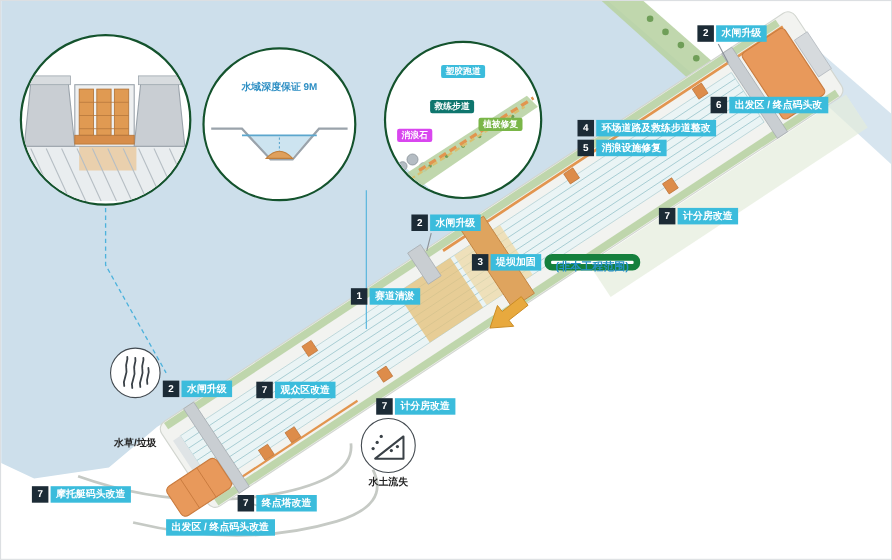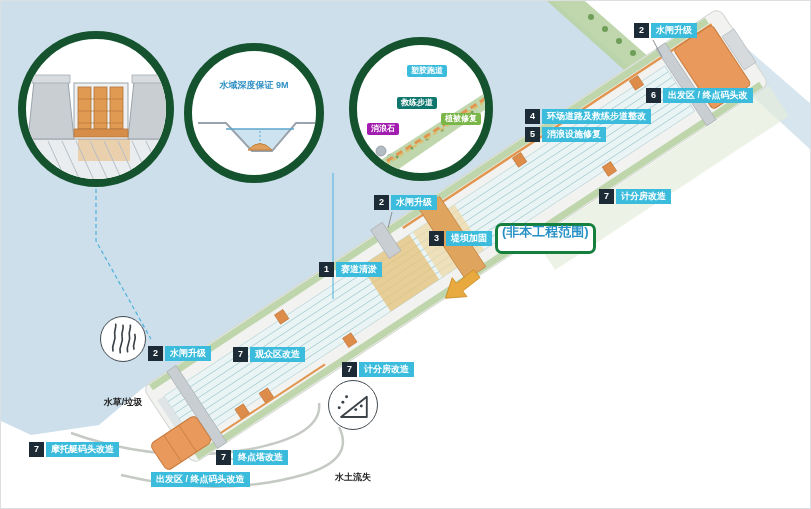--- a/index.html
+++ b/index.html
@@ -4,25 +4,25 @@
 <style>
   * { margin:0; padding:0; box-sizing:border-box; }
   html,body { background:#fff; font-family:"Liberation Sans", sans-serif; }
   .stage { position:relative; width:811px; height:509px; background:#fff; overflow:hidden; border:1px solid #dcdfe2; }
   .base { position:absolute; left:0; top:0; z-index:1; }
 
   .tag { position:absolute; display:flex; height:15px; font-size:9px; font-weight:bold;
          line-height:15px; white-space:nowrap; z-index:6; }
   .tag .num { width:15px; background:#1c2b36; color:#fff; text-align:center; flex:none; }
   .tag .txt { background:#3bbcdc; color:#fff; padding:0 5px; margin-left:2px; }
-  .tag .note { margin-left:3px; background:#fff; border:3px solid #15803d; color:#2791c6;
-               font-size:13px; border-radius:7px; padding:0 4px; height:31px; line-height:11px;
+  .tag .note { margin-left:3px; background:#fff; border:6px solid #15803d; color:#2791c6;
+               font-size:10px; border-radius:7px; padding:0 4px; height:15px; line-height:11px;
                align-self:center; font-weight:bold; }
 
-  .inset { position:absolute; border-radius:50%; border:8px solid #14532d; background:#fff;
+  .inset { position:absolute; border-radius:50%; border:2px solid #14532d; background:#fff;
            overflow:hidden; z-index:5; }
   .inset svg { position:absolute; left:0; top:0; }
   .inset-note { position:absolute; top:28px; left:0; width:100%; text-align:center;
                 color:#2e8fc4; font-size:9px; font-weight:bold; z-index:2; }
   .pill { position:absolute; color:#fff; font-size:8px; font-weight:bold; padding:1px 4px;
           border-radius:2px; line-height:10px; white-space:nowrap; z-index:2; }
 
   .icon-wrap { position:absolute; z-index:5; display:flex; flex-direction:column; align-items:center;
                transform:translateX(-50%); }
   .icon-circle { background:#fff; border:1.6px solid #434a50; border-radius:50%;
@@ -175,38 +175,38 @@
         <circle cx="85" cy="85" r="1.6"></circle>
           <circle cx="100" cy="76" r="1.6"></circle>
           <circle cx="115" cy="67" r="1.6"></circle>
       </g>
       <line x1="30" y1="116" x2="134" y2="50" stroke="#e2954f" stroke-width="3" stroke-dasharray="7,4"></line>
       <line x1="22" y1="124" x2="126" y2="58" stroke="#d9c06e" stroke-width="2" stroke-dasharray="5,3"></line>
     </svg>
     <span class="pill" style="left:50px; top:20px; background:#3bbcdc;">塑胶跑道</span>
     <span class="pill" style="left:40px; top:52px; background:#0f766e;">救练步道</span>
     <span class="pill" style="left:84px; top:68px; background:#7ab648;">植被修复</span>
-    <span class="pill" style="left:10px; top:78px; background:#a21caf;">消浪石</span>
+    <span class="pill" style="left:10px; top:78px; background:#d946ef;">消浪石</span>
   </div>
 
   <div class="icon-wrap" style="left:122px; top:315px;gap:32px;">
     <div class="icon-circle" style="width:46px; height:46px;">
       <svg width="42" height="42" viewBox="0 0 46 46">
         <g stroke="#3a4147" stroke-width="1.8" fill="none" stroke-linecap="round">
           <path d="M12,36 C10,28 16,26 14,18 C13,13 16,11 15,7"></path>
           <path d="M20,38 C18,30 24,28 22,20 C21,15 24,13 23,8"></path>
           <path d="M28,37 C26,29 32,27 30,19 C29,14 32,12 31,8"></path>
           <path d="M35,34 C33,27 38,25 36,18"></path>
         </g>
       </svg>
     </div>
     <div class="icon-label">水草/垃圾</div>
   </div>
 
-  <div class="icon-wrap" style="left:352px; top:379px;gap:39px;">
+  <div class="icon-wrap" style="left:352px; top:379px;">
     <div class="icon-circle" style="width:50px; height:50px;">
       <svg width="46" height="46" viewBox="0 0 50 50">
         <path d="M12,38 L40,38 L40,16 Z" fill="none" stroke="#3a4147" stroke-width="2" stroke-linejoin="round"></path>
         <g fill="#3a4147">
           <circle cx="14" cy="22" r="1.6"></circle>
             <circle cx="18" cy="16" r="1.6"></circle>
             <circle cx="10" cy="28" r="1.6"></circle>
           <circle cx="28" cy="30" r="1.6"></circle>
             <circle cx="34" cy="26" r="1.6"></circle>
         </g>

